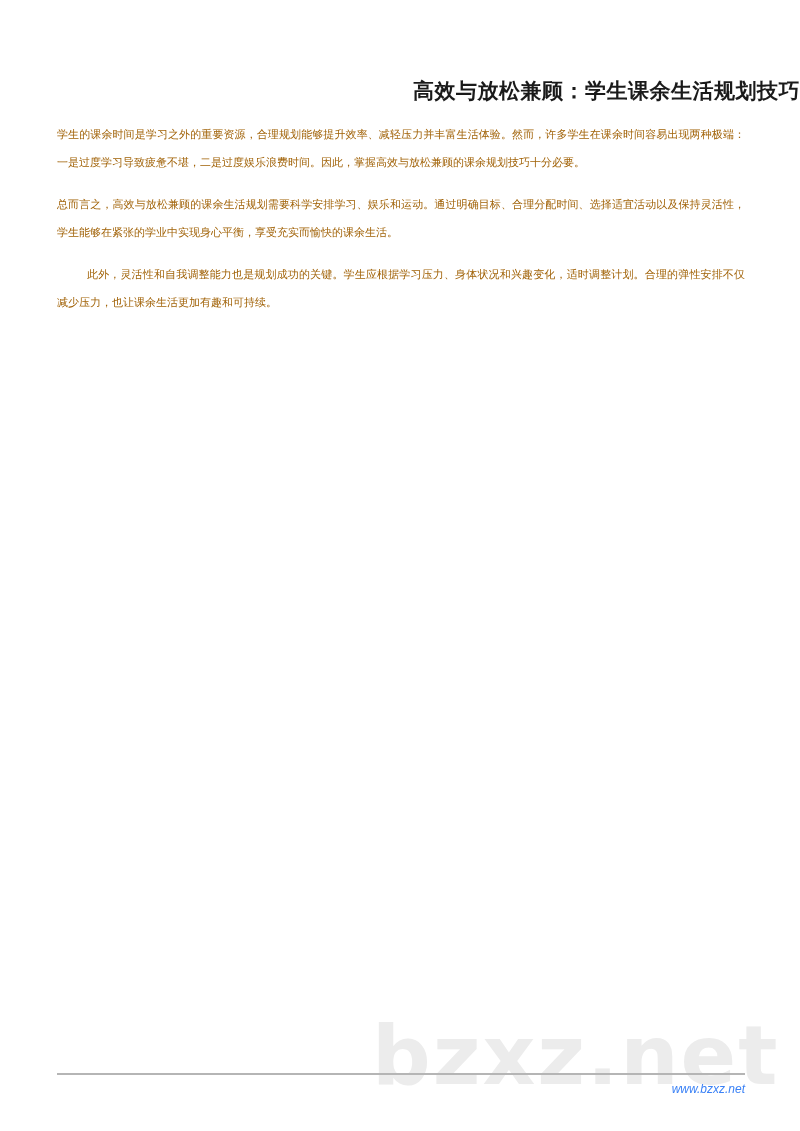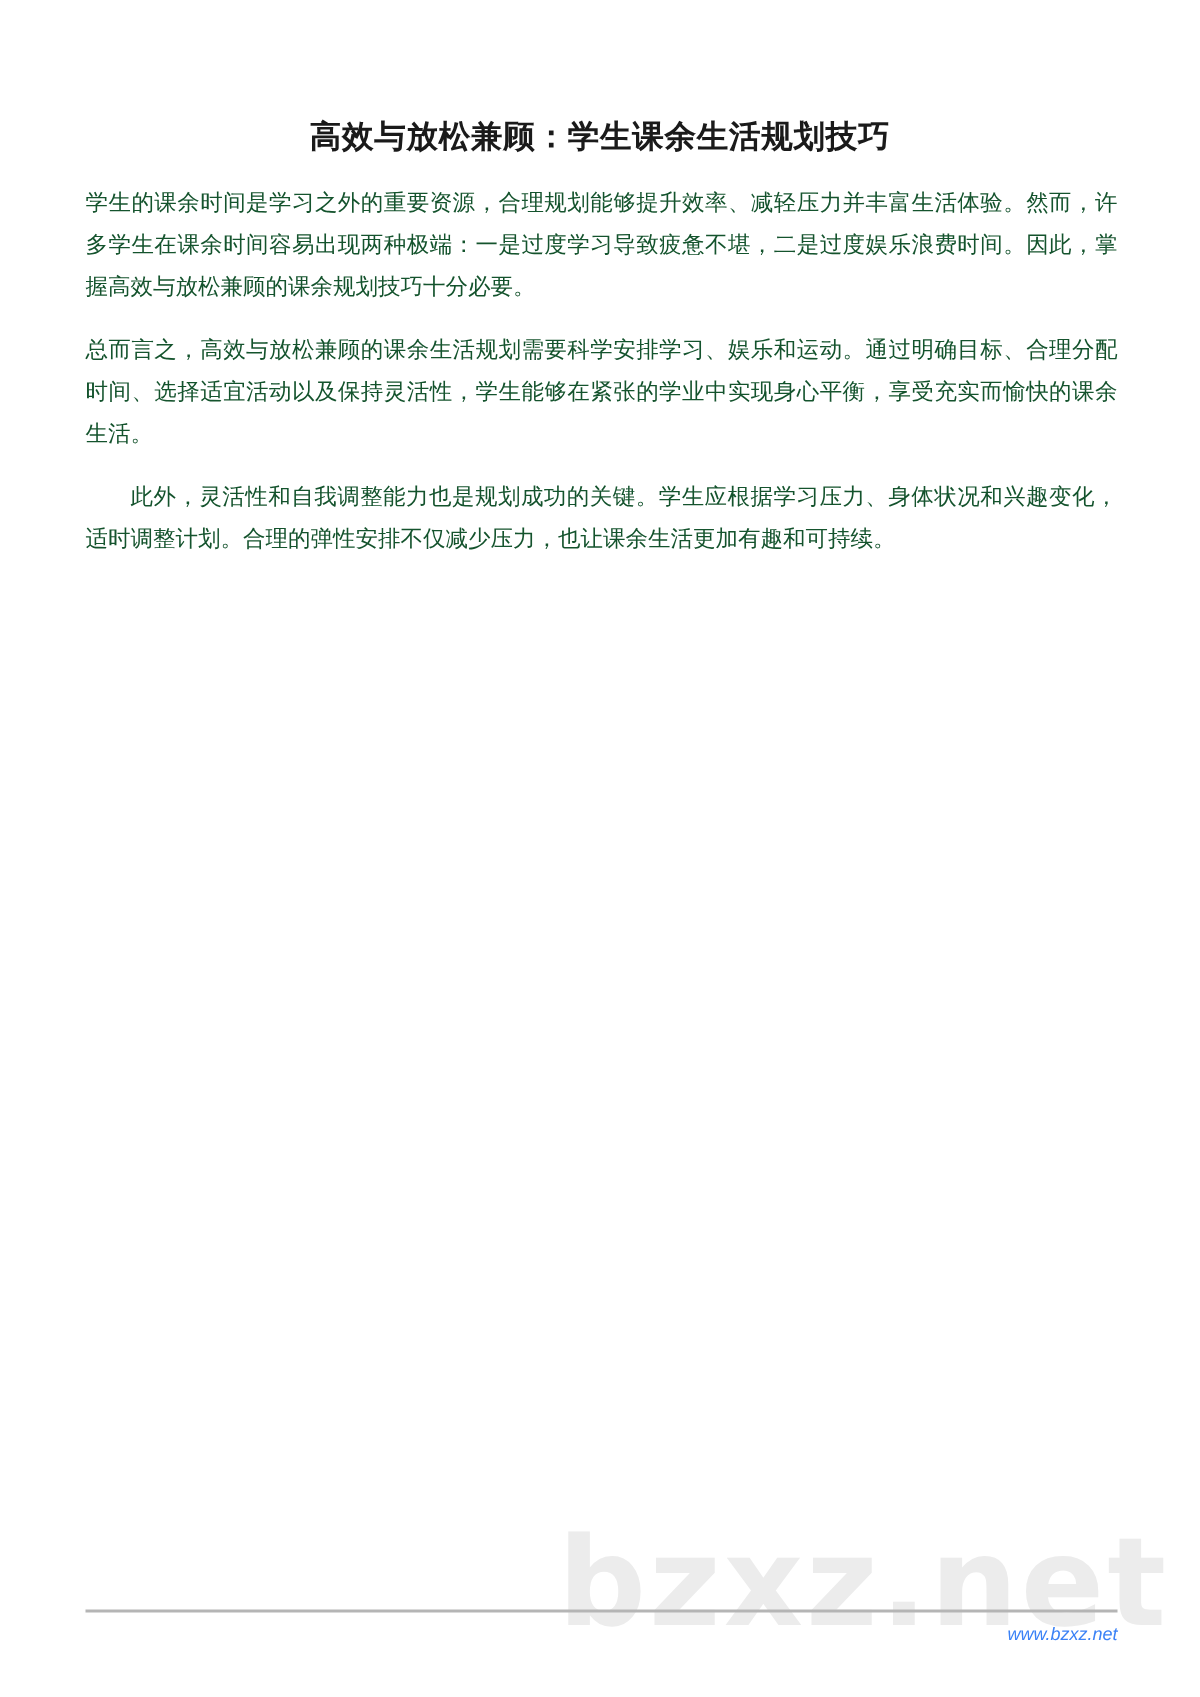--- a/index.html
+++ b/index.html
@@ -1,30 +1,30 @@
 <!DOCTYPE html>
 <html><head>
   <meta charset="utf-8">
   <style>
     html, body { margin: 0; padding: 0; }
     body {
       width: 800px; height: 1131px; background: #ffffff; position: relative;
       overflow: hidden; font-family: "DejaVu Serif", "Liberation Serif", serif; color: #222;
     }
     .title {
-      position: absolute; top: 77px; left: 0; width: 800px; text-align: center;
+      position: absolute; top: 77px; left: 0; width: 800px; text-align: right;
       font-family: "DejaVu Sans", "Liberation Sans", sans-serif;
       font-size: 21px; font-weight: bold; color: #1a1a1a; letter-spacing: 0.5px;
     }
     .body {
       position: absolute; top: 121px; left: 57px; width: 688px;
     }
     .para {
-      margin: 0 0 14px 0; font-size: 15px; line-height: 28px; text-align: justify;
-      color: #14532d;
+      margin: 0 0 14px 0; font-size: 11px; line-height: 28px; text-align: justify;
+      color: #a16207;
     }
     .para.indent { text-indent: 30px; }
     .watermark {
       position: absolute; top: 1008px; left: 372px;
       font-family: "DejaVu Sans", "Liberation Sans", sans-serif;
       font-size: 82px; font-weight: bold; color: #ececec; letter-spacing: 2px;
     }
     .footer-rule {
       position: absolute; top: 1073px; left: 57px; width: 688px; height: 2px; background: #b5b5b5;
     }

